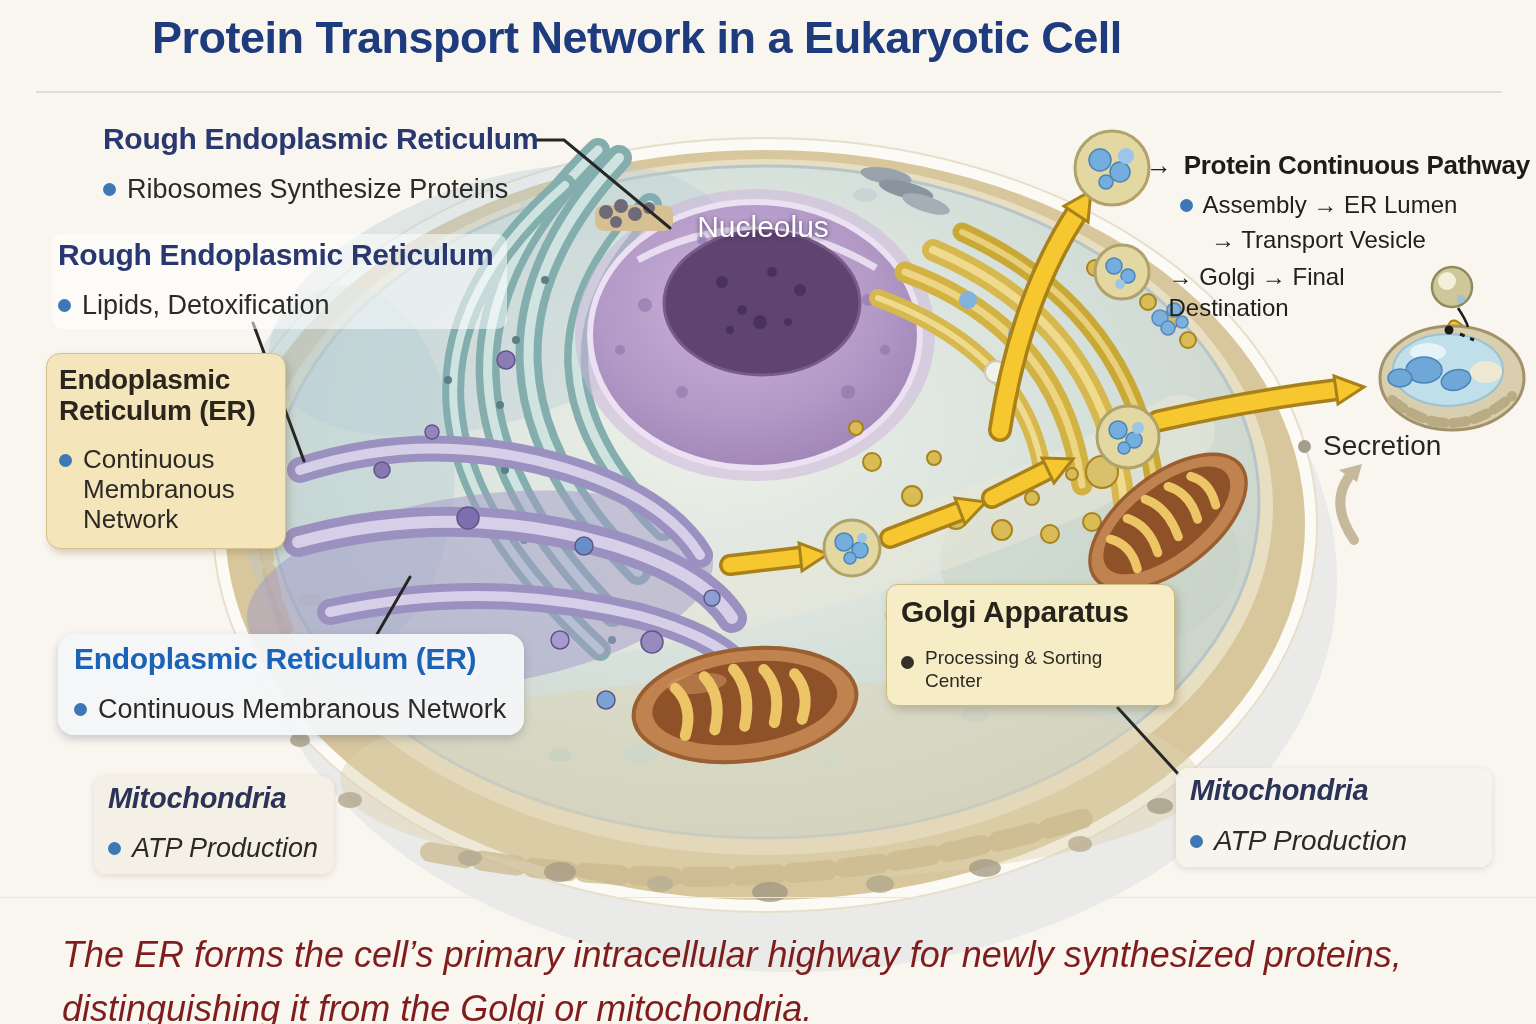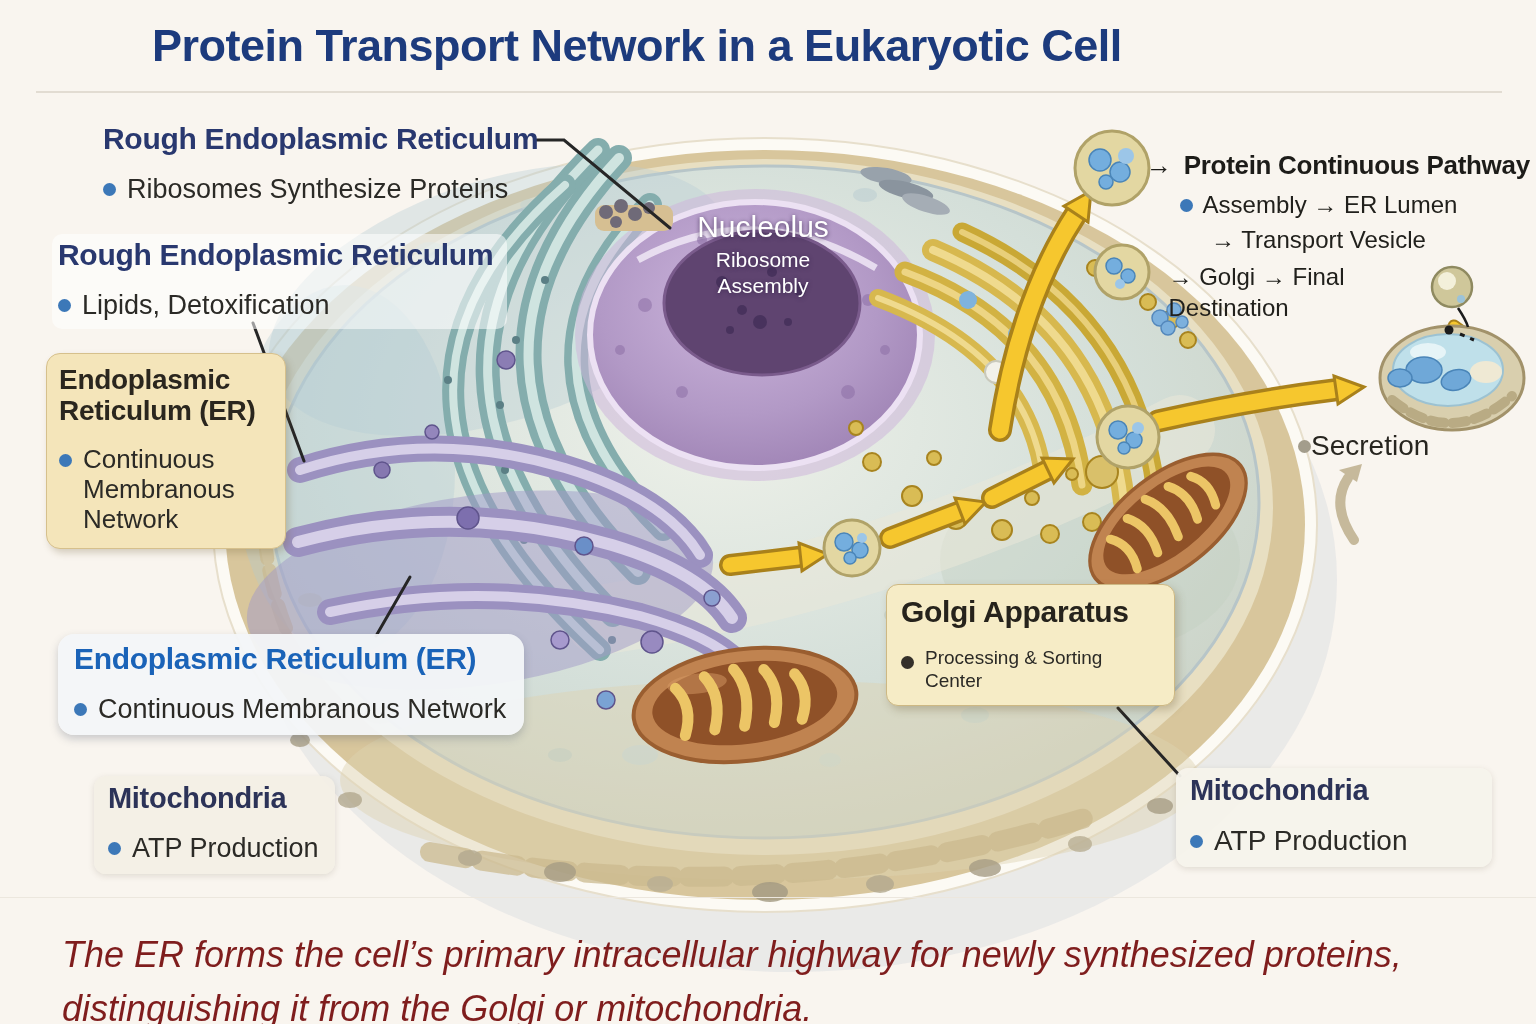--- a/index.html
+++ b/index.html
@@ -1,19 +1,19 @@
 <!DOCTYPE html>
 <html><head>
 <meta charset="utf-8">
 <style>
   html,body{margin:0;padding:0;}
   .canvas{position:relative;width:1536px;height:1024px;background:#f9f5ef;overflow:hidden;
           font-family:"Liberation Sans","DejaVu Sans",sans-serif;color:#2b2a26;}
   .art{position:absolute;left:0;top:0;}
-  .page-title{position:absolute;left:152px;top:20px;font-size:45px;font-weight:700;
+  .page-title{position:absolute;left:152px;top:12px;font-size:45px;font-weight:700;
               color:#1d3b7d;letter-spacing:-0.5px;white-space:nowrap;}
   .rule{position:absolute;left:36px;right:34px;top:91px;height:2px;background:#e2dcd2;}
   .rule2{position:absolute;left:0;right:0;top:897px;height:1px;background:#ece7de;}
   .lbl{position:absolute;}
   .lbl-h{font-size:30px;font-weight:700;color:#29386f;letter-spacing:-0.3px;white-space:nowrap;}
   .lbl-row{display:flex;align-items:center;gap:11px;margin-top:18px;}
   .lbl-row.top{align-items:flex-start;}
   .lbl-row.top .dot{margin-top:9px;}
   .dot{width:13px;height:13px;border-radius:50%;background:#3c78b8;flex:0 0 auto;}
   .dot.gray{background:#a39d8c;}
@@ -22,39 +22,39 @@
   .haze{background:rgba(255,255,255,.55);border-radius:10px;padding:4px 14px 8px 6px;}
   .tanbox{position:absolute;left:46px;top:353px;width:216px;background:#f4e5ba;
           border:1px solid #d6c08c;border-radius:14px;padding:10px 10px 14px 12px;
           box-shadow:3px 4px 7px rgba(120,100,60,.28);}
   .tanbox .lbl-h{font-size:28px;color:#2a261e;white-space:normal;line-height:1.12;}
   .tanbox .lbl-b{font-size:26px;line-height:1.15;}
   .whitebox{position:absolute;left:58px;top:634px;width:436px;background:rgba(243,246,248,.95);
             border-radius:16px;padding:8px 14px 10px 16px;box-shadow:0 4px 9px rgba(80,90,110,.28);}
   .whitebox .lbl-h{font-size:30px;color:#1a63b8;}
   .softbox{position:absolute;background:rgba(243,239,229,.92);border-radius:12px;padding:6px 16px 10px 14px;
-           box-shadow:0 2px 6px rgba(110,100,80,.18);}
+           box-shadow:0 2px 6px rgba(110,100,80,.18);font-style:italic;}
   .softbox .lbl-h{font-size:29px;color:#2c3358;}
   .golgibox{position:absolute;left:886px;top:584px;width:250px;background:#f6ecc6;
             border:1px solid #cdb883;border-radius:12px;padding:10px 23px 12px 14px;
             box-shadow:3px 4px 8px rgba(110,90,50,.3);}
   .golgibox .lbl-h{font-size:30px;color:#26231c;}
   .golgibox .lbl-b{font-size:19px;line-height:1.2;}
   .nuc-label{position:absolute;left:663px;top:210px;width:200px;text-align:center;color:#fff;
              text-shadow:0 1px 4px rgba(60,40,80,.85);}
   .nuc-name{font-size:30px;font-weight:500;}
   .nuc-role{font-size:21px;width:120px;margin:3px auto 0;line-height:1.25;}
   .pathway{position:absolute;left:1146px;top:150px;width:378px;}
   .pw-h{display:flex;gap:12px;align-items:center;font-size:26px;font-weight:700;color:#1d1c19;
         letter-spacing:-0.3px;white-space:nowrap;}
   .pw-steps{margin-top:10px;display:flex;flex-direction:column;align-items:center;gap:7px;
             font-size:24px;color:#21201c;width:345px;}
   .pw-step.first{display:flex;gap:10px;align-items:center;}
   .pw-step.wrap{width:300px;text-align:left;line-height:1.3;}
-  .secretion{position:absolute;left:1298px;top:430px;display:flex;align-items:center;}
+  .secretion{position:absolute;left:1298px;top:430px;display:flex;gap:12px;align-items:center;}
   .secretion .lbl-b{font-size:28px;color:#27251f;}
   .caption{position:absolute;left:62px;top:928px;width:1432px;font-size:36px;font-style:italic;
            color:#7f1d1d;line-height:1.5;}
 </style>
 </head>
 <body>
 
 <div class="canvas">
 
   <svg class="art" width="1536" height="1024" viewBox="0 0 1536 1024">
@@ -380,21 +380,20 @@
   <div class="softbox" style="left:94px;top:776px;">
     <div class="lbl-h">Mitochondria</div>
     <div class="lbl-row">
         <span class="dot"></span>
       <span class="lbl-b">ATP Production</span>
       </div>
   </div>
 
   <div class="nuc-label">
     <div class="nuc-name">Nucleolus</div>
-    <div class="nuc-role">Ribosome Assembly</div>
   </div>
 
   <div class="pathway">
     <div class="pw-h">
       <span>→</span>
       <span>Protein Continuous Pathway</span>
     </div>
     <div class="pw-steps">
       <div class="pw-step first">
         <span class="dot"></span>

